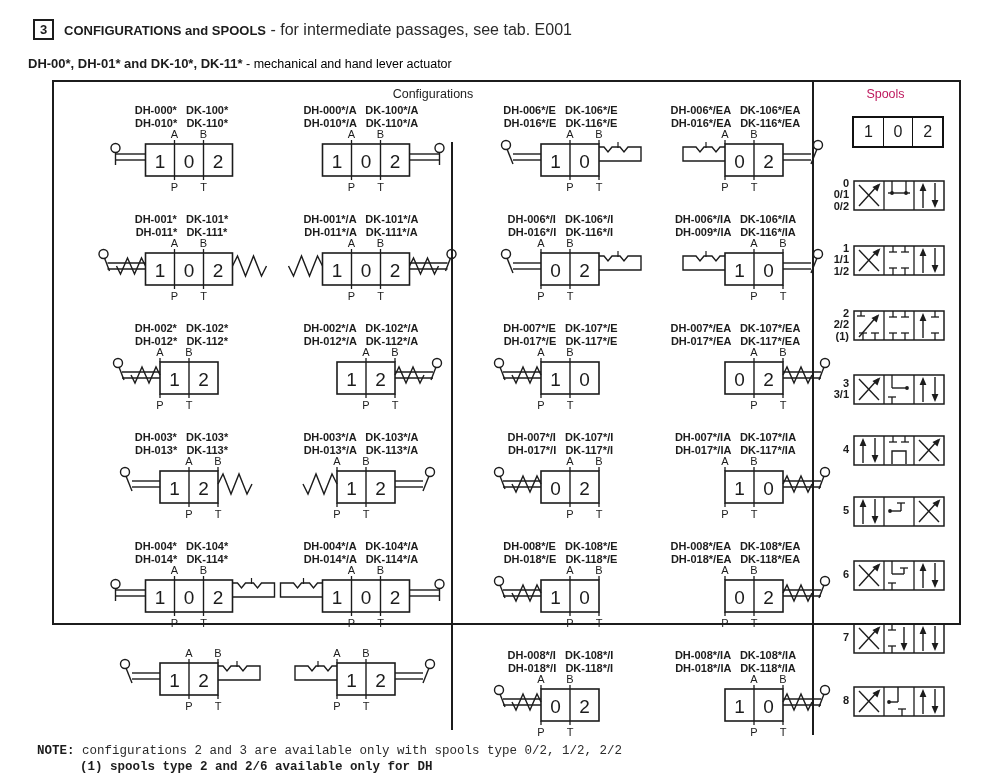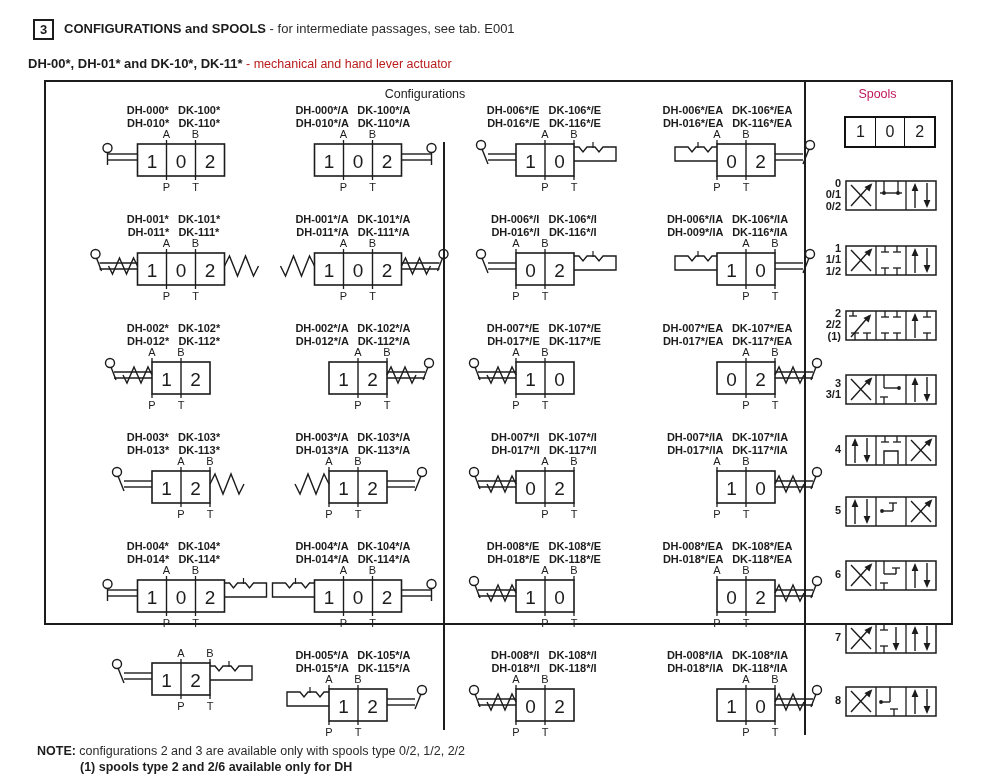--- a/index.html
+++ b/index.html
@@ -4,52 +4,52 @@
 <style>
   html,body{margin:0;padding:0;}
   body{width:1004px;height:776px;position:relative;background:#fff;color:#1c1c1c;
        font-family:"Liberation Sans","DejaVu Sans",sans-serif;overflow:hidden;}
   .abs{position:absolute;}
   b,.b{font-weight:bold;}
   
   #section-badge{left:33px;top:19px;width:21px;height:21px;border:2px solid #1c1c1c;
     box-sizing:border-box;text-align:center;font-weight:bold;font-size:13px;line-height:17px;}
   #section-title{left:64px;top:21px;font-size:13px;white-space:pre;}
-  #section-title .rest{font-size:13px;color:#2a2a2a;}
+  #section-title .rest{font-size:16px;color:#2a2a2a;}
   #subtitle{left:28px;top:56px;font-size:13px;white-space:pre;}
-  #subtitle .rest{font-size:12.5px;color:#b91c1c;}
+  #subtitle .rest{font-size:12.5px;color:#000000;}
   
-  #main-box{left:44px;top:80px;width:909px;height:545px;border:2px solid #1c1c1c;box-sizing:border-box;}
+  #main-box{left:52px;top:80px;width:909px;height:545px;border:2px solid #1c1c1c;box-sizing:border-box;}
   #configurations-title{left:0;top:5px;width:758px;text-align:center;font-size:12.5px;color:#222;}
   #spools-title{left:758px;top:5px;width:147px;text-align:center;font-size:12.5px;color:#be185d;}
   .vdiv{width:2px;background:#1c1c1c;}
   #col-divider{left:397px;top:60px;height:588px;}
   #spool-divider{left:758px;top:0;height:653px;}
   
   #config-grid{left:0;top:22px;width:758px;display:grid;grid-template-columns:215px 182px 195px 166px;
     grid-auto-rows:109px;position:absolute;}
   .cfg-cell{box-sizing:border-box;text-align:center;}
   .cfg-cell:nth-child(4n+1){padding-left:40px;}
   .cfg-cell:nth-child(4n+2){padding-left:2px;}
-  .cfg-cell:nth-child(4n+3){padding-left:7px;}
+  .cfg-cell:nth-child(4n+3){padding-left:24px;}
   .cfg-cell:nth-child(4n+4){padding-left:13px;}
   .cfg-labels{font-weight:bold;font-size:11px;line-height:13px;white-space:pre;}
   .cfg-cell svg{display:block;margin:0 auto;}
   
   #spool-area{left:760px;top:0;width:147px;height:653px;}
   #spool-scale{position:absolute;left:38px;top:34px;width:88px;height:28px;border:2px solid #111;
     display:flex;}
   #spool-scale .cell{flex:1;border-right:1.5px solid #111;display:flex;align-items:center;
     justify-content:center;font-size:16px;}
   #spool-scale .cell:last-child{border-right:none;}
   .spool-row{position:absolute;left:0;height:44px;display:flex;align-items:center;}
   .spool-label{width:35px;text-align:right;font-weight:bold;font-size:11px;line-height:11.5px;
     padding-right:4px;white-space:pre;}
   
-  #note{left:37px;top:743px;font-size:12.5px;line-height:16px;color:#2a2a2a;}
+  #note{left:37px;top:743px;font-size:12.5px;line-height:16px;color:#2a2a2a;font-family:Liberation Mono, monospace;}
   #note .note-label{font-weight:bold;color:#1c1c1c;}
   #note .line2{font-weight:bold;color:#1c1c1c;margin-left:43px;}
 </style>
 </head>
 <body>
 
 <div class="abs" id="section-badge">3</div>
 <div class="abs" id="section-title"><b>CONFIGURATIONS and SPOOLS</b><span class="rest"> - for intermediate passages, see tab. E001</span></div>
 <div class="abs" id="subtitle"><b>DH-00*, DH-01* and DK-10*, DK-11*</b><span class="rest"> - mechanical and hand lever actuator</span></div>
 
@@ -554,22 +554,20 @@
           <text x="124" y="61" font-size="11" text-anchor="middle" fill="#1c1c1c">T</text>
           <circle cx="31" cy="15" r="4.5" fill="none" stroke="#1c1c1c" stroke-width="1.4"></circle>
           <line x1="32" y1="19" x2="38" y2="34" stroke="#1c1c1c" stroke-width="1.4"></line>
           <line x1="38" y1="24" x2="66" y2="24" stroke="#1c1c1c" stroke-width="1.4"></line>
           <line x1="38" y1="30" x2="66" y2="30" stroke="#1c1c1c" stroke-width="1.4"></line>
           <path d="M124,17 l5,0 l4,5 l4,-5 l8,0 l4,5 l4,-5 l13,0 l0,14 l-42,0" fill="none" stroke="#1c1c1c" stroke-width="1.4"></path>
           <line x1="143" y1="12" x2="143" y2="18" stroke="#1c1c1c" stroke-width="1.2"></line>
         </svg>
       </div>
       <div class="cfg-cell">
-        <div class="cfg-labels">DH-005*/A   DK-105*/A
-DH-015*/A   DK-115*/A</div>
         <svg width="190" height="63" viewBox="0 0 190 63">
           <rect x="66" y="14" width="58" height="32" fill="none" stroke="#1c1c1c" stroke-width="1.6"></rect>
           <line x1="95" y1="14" x2="95" y2="46" stroke="#1c1c1c" stroke-width="1.4"></line>
           <text x="80.5" y="38" font-size="19" text-anchor="middle" fill="#1c1c1c">1</text>
           <text x="109.5" y="38" font-size="19" text-anchor="middle" fill="#1c1c1c">2</text>
           <line x1="66" y1="10" x2="66" y2="14" stroke="#1c1c1c" stroke-width="1.3"></line>
           <line x1="66" y1="46" x2="66" y2="50" stroke="#1c1c1c" stroke-width="1.3"></line>
           <text x="66" y="8" font-size="11" text-anchor="middle" fill="#1c1c1c">A</text>
           <text x="66" y="61" font-size="11" text-anchor="middle" fill="#1c1c1c">P</text>
           <line x1="95" y1="10" x2="95" y2="14" stroke="#1c1c1c" stroke-width="1.3"></line>

